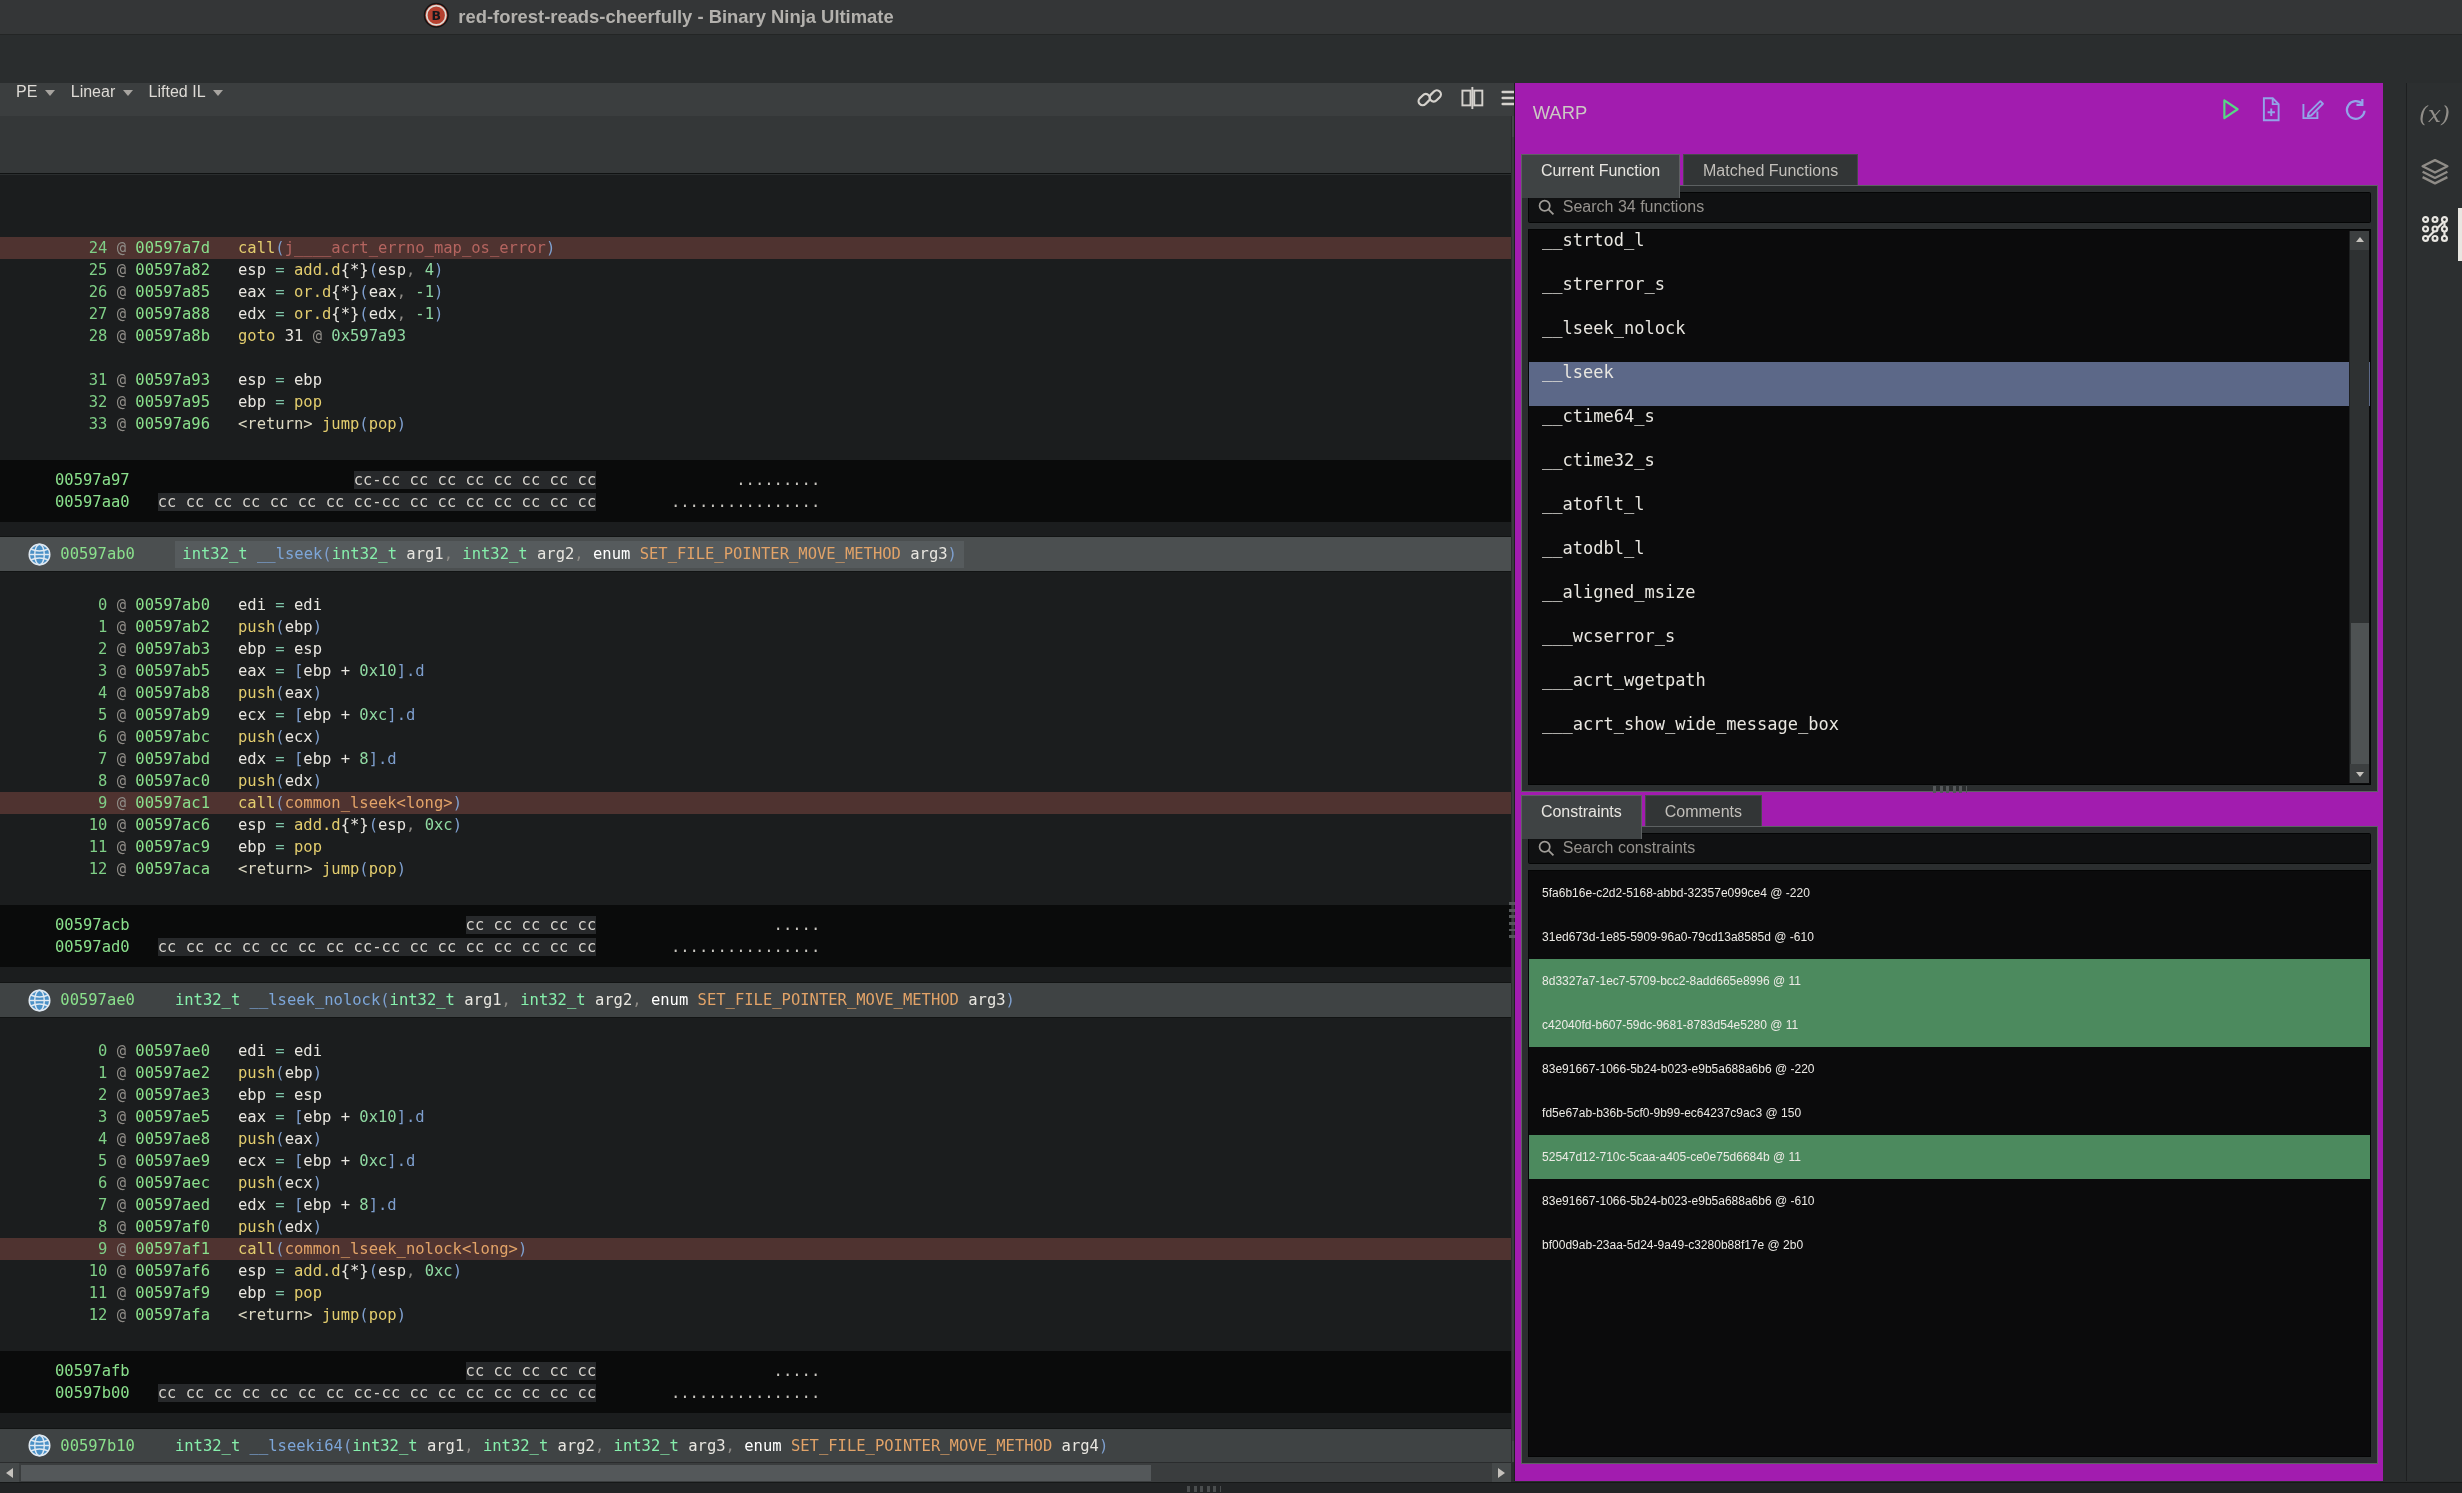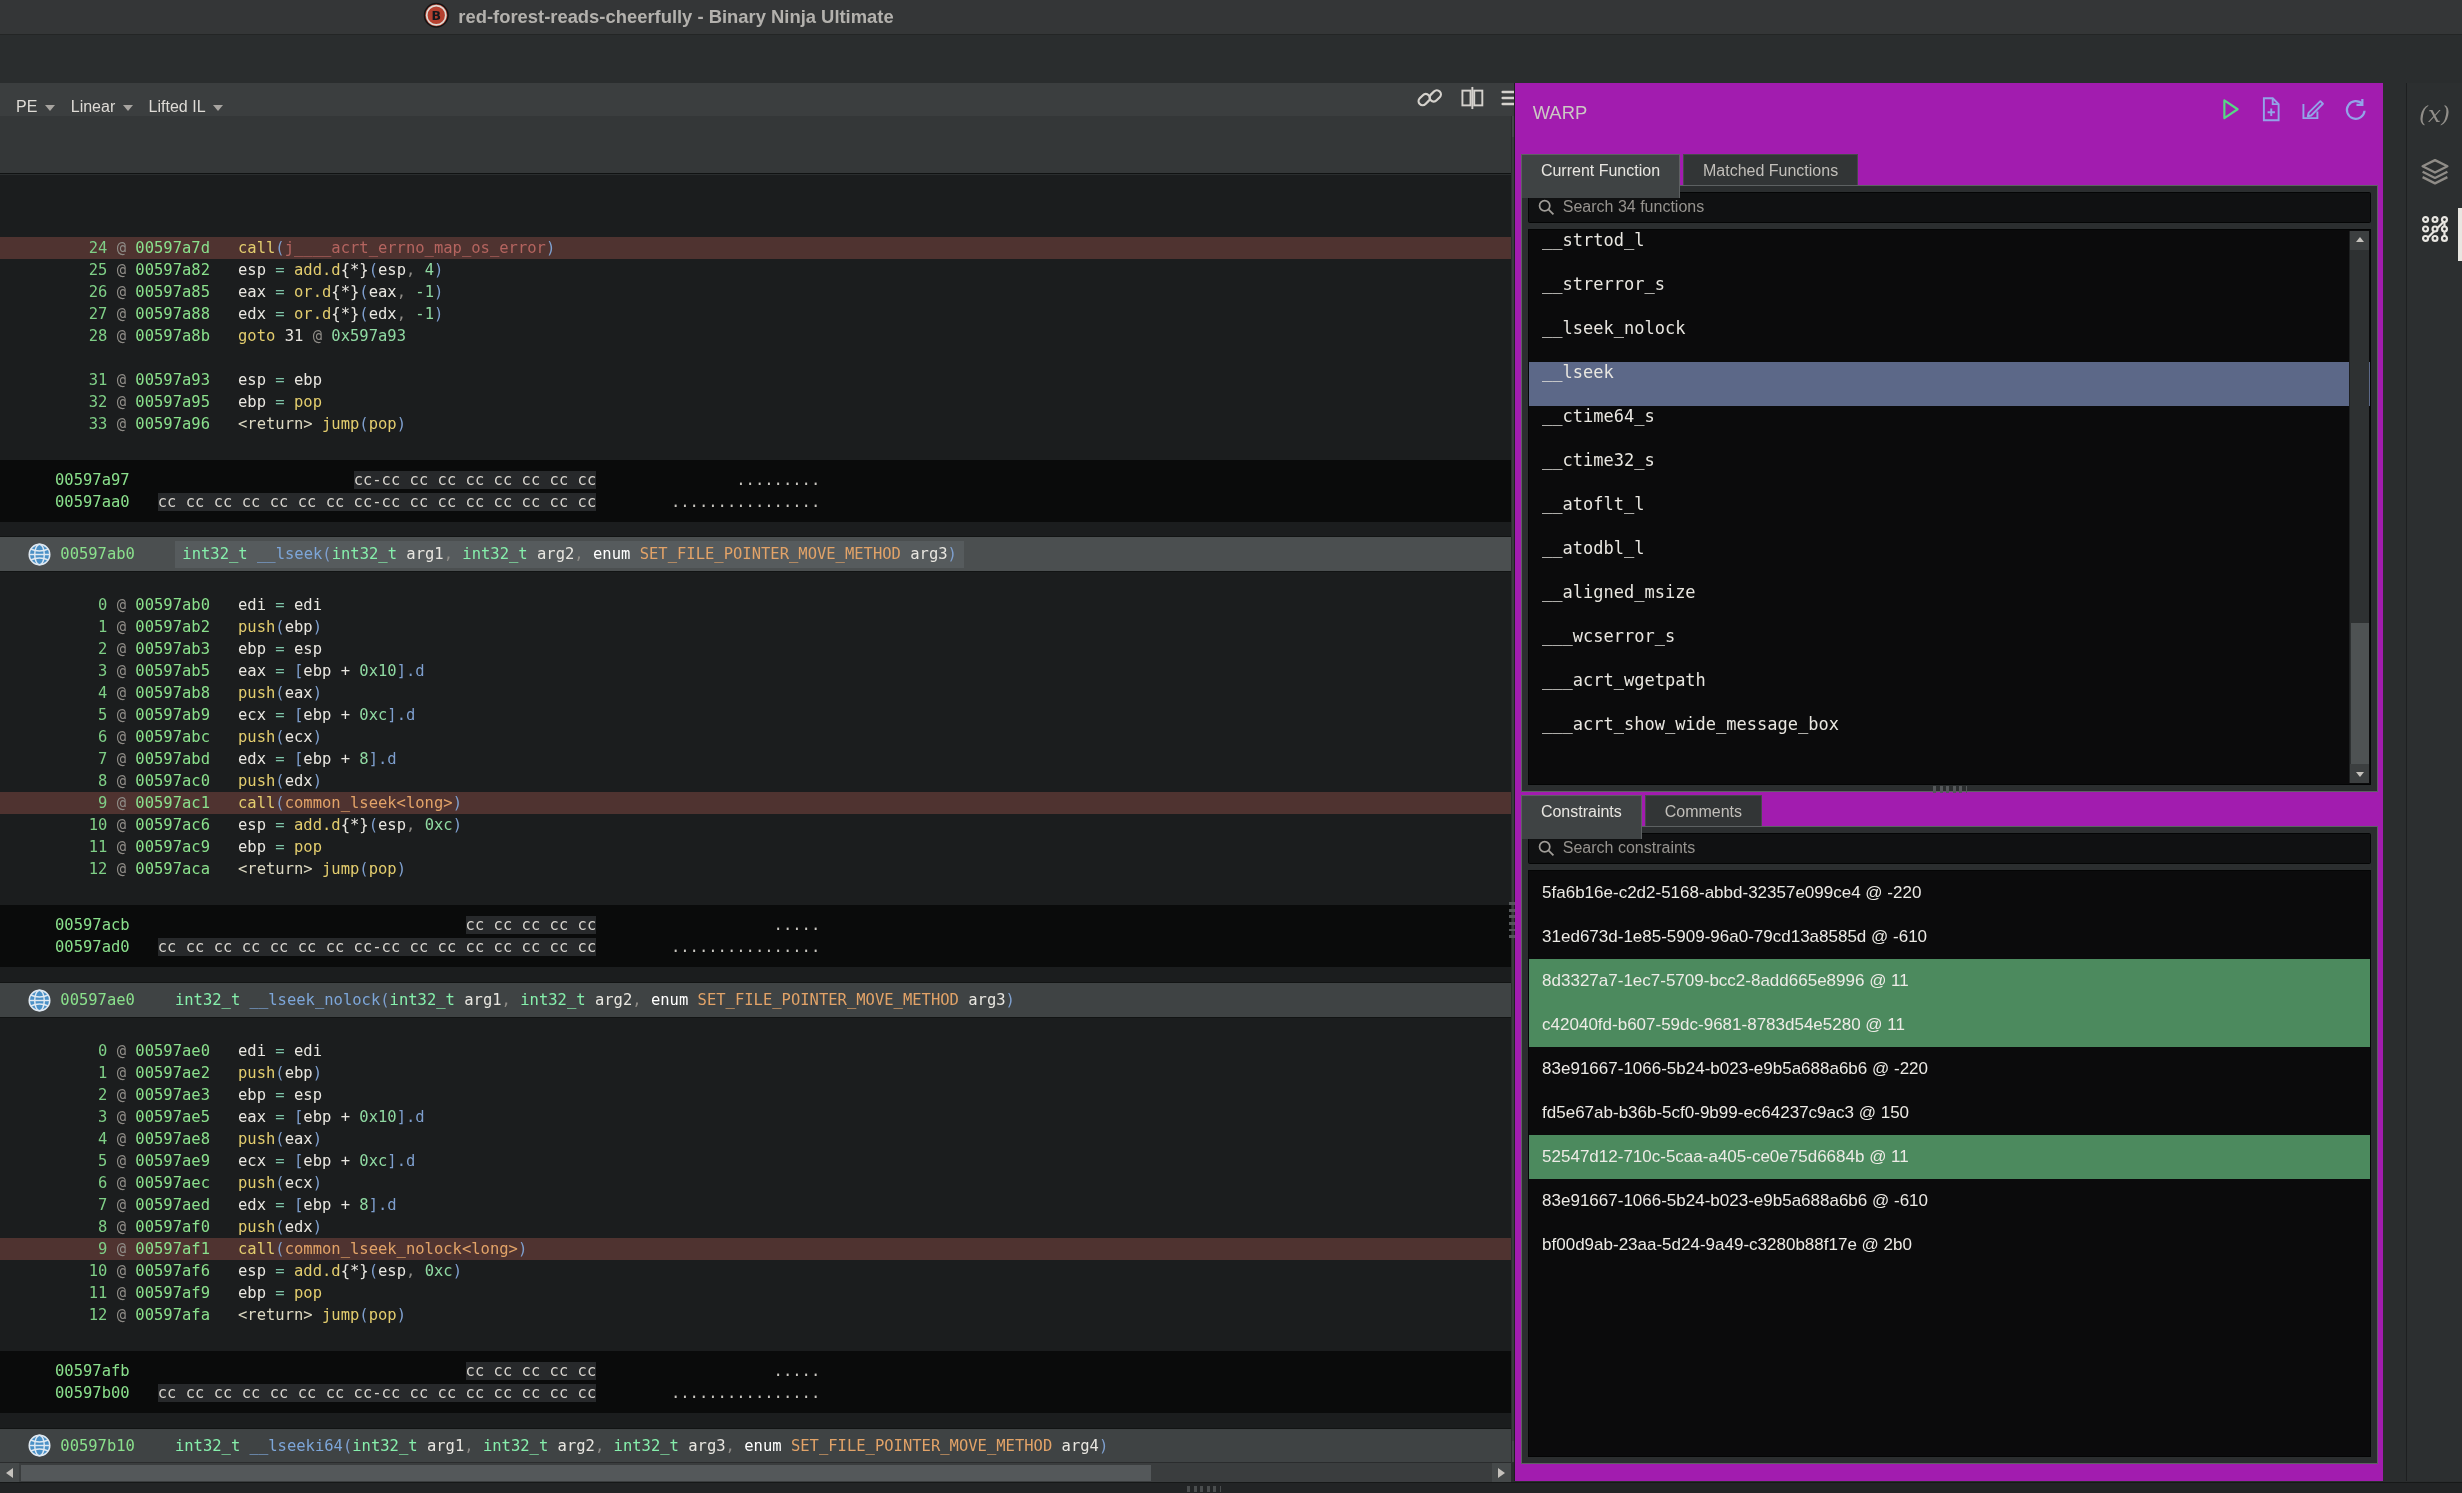--- a/index.html
+++ b/index.html
@@ -4,21 +4,21 @@
 <style>
   html,body{margin:0;padding:0}
   body{width:2462px;height:1493px;position:relative;overflow:hidden;background:#2a2d2e;
        font-family:"Liberation Sans",sans-serif;-webkit-font-smoothing:antialiased}
   
   .titlebar{position:absolute;left:0;top:0;width:2462px;height:34px;background:#343637;border-bottom:0.7px solid #232525}
   .titlewrap{position:absolute;left:423px;top:0;height:34px;display:flex;align-items:center;gap:8.8px}
   .apptitle{font-size:18.4px;font-weight:bold;color:#b3b1ad;white-space:nowrap}
   .topgap{position:absolute;left:0;top:35px;width:2462px;height:49px;background:#2a2d2e}
   
-  .toolbar{position:absolute;left:0;top:83px;width:1533px;height:33px;background:#3b3e3f;border-bottom:0.7px solid #2c2e2f;display:flex;align-items:flex-end}
+  .toolbar{position:absolute;left:0;top:83px;width:1533px;height:33px;background:#3b3e3f;border-bottom:0.7px solid #2c2e2f;display:flex;align-items:flex-start}
   .mi{display:flex;align-items:center;margin-left:16px;color:#dedbd6;font-size:16px;cursor:default}
   .mi .caret{width:0;height:0;border:5.2px solid transparent;border-top:6.6px solid #a7a4a0;margin-left:7.4px;margin-top:6.6px}
   .tb-icons{position:absolute;right:5.9px;top:0;height:33px;display:flex;align-items:center;gap:13.3px}
   .pinned{position:absolute;left:0;top:116px;width:1511px;height:57px;background:#343738;border-bottom:1.5px solid #101212;
           font:15.5px/22px "DejaVu Sans Mono",monospace;white-space:pre}
   .pinned-inner{padding:26.5px 0 0 19px;display:flex;align-items:center}
   .pinned-inner svg{margin-right:10.3px}
   .codearea{position:absolute;left:0;top:175px;width:1511px;height:1287px;background:#1b1d1e;overflow:hidden;
             font:15.5px/22px "DejaVu Sans Mono",monospace;white-space:pre}
   #code-body{padding-top:17.7px}
@@ -63,21 +63,21 @@
   .paneA{top:102px;height:607px}
   .paneB{top:743px;height:638px}
   .searchbox{position:absolute;left:5.9px;top:5.9px;right:5.9px;height:31px}
   .searchbox input{width:100%;height:100%;box-sizing:border-box;background:#101112;border:0.7px solid #040505;border-radius:1.5px;
        color:#d8d5d0;font-size:16px;padding-left:34px;font-family:"Liberation Sans",sans-serif;outline:none}
   .searchbox input::placeholder{color:#96938e}
   .searchbox svg{position:absolute;left:8.8px;top:6.6px}
   .listbox{position:absolute;left:5.9px;right:5.9px;top:43px;bottom:5.9px;background:#0b0b0c;border:0.7px solid #040505;overflow:hidden}
   .fitem{height:44px;line-height:44px;padding-left:13.3px;color:#e9e7e1;font:17px "DejaVu Sans Mono",monospace;white-space:nowrap}
   .fitem.sel{background:#5c6888}
-  .citem{height:44px;line-height:44px;padding-left:13.3px;color:#edebe6;font-size:17px;white-space:nowrap}
+  .citem{height:44px;line-height:44px;padding-left:13.3px;color:#edebe6;font-size:12px;white-space:nowrap}
   .citem.green{background:#4c8a5e}
   .lscroll{position:absolute;right:0.7px;top:0.7px;bottom:0.7px;width:19px;background:#2e3132;border-left:0.7px solid #1e2021}
   .lsb-btn{position:absolute;left:0;width:19px;height:19px;background:#3c3f40;display:flex;align-items:center;justify-content:center}
   .lsthumb{position:absolute;left:0.7px;top:392px;width:17.7px;height:144px;background:#4e5253}
   .hgrip{position:absolute;left:418px;top:703px;width:34px;height:6.6px;
          background:repeating-linear-gradient(90deg,#55585a 0 2.9px,transparent 2.9px 6.6px)}
   .vgrip{position:absolute;left:-5.9px;top:817px;width:5.9px;height:38px;
          background:repeating-linear-gradient(0deg,#55585a 0 2.9px,transparent 2.9px 6.6px)}
   
   .sidebar{position:absolute;left:2406px;top:83px;width:56px;height:1398px;background:#2c2f30;border-left:1.5px solid #1d1f20;box-sizing:border-box}

